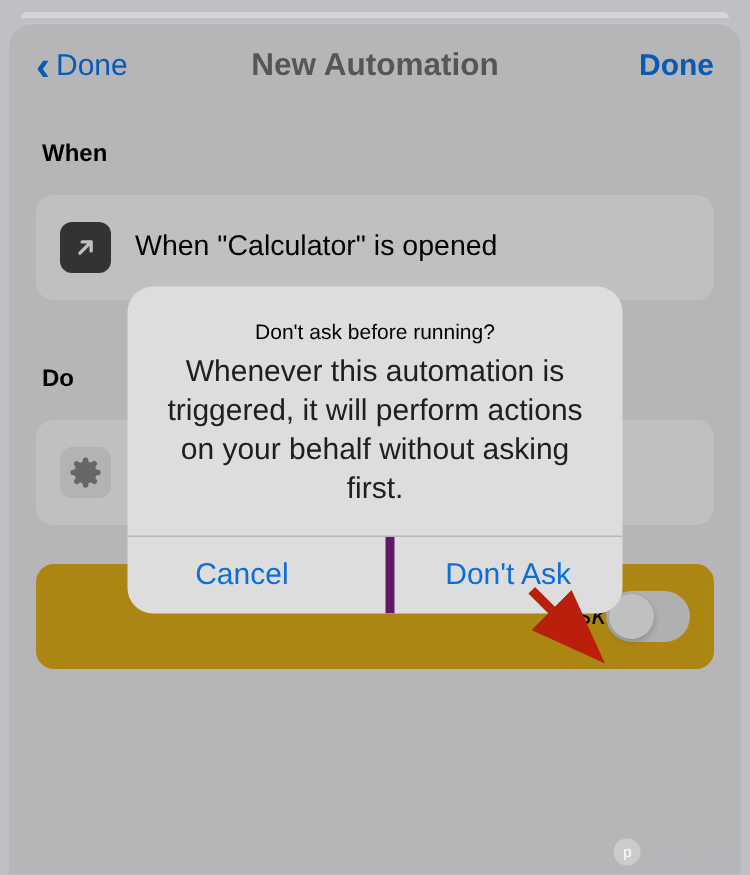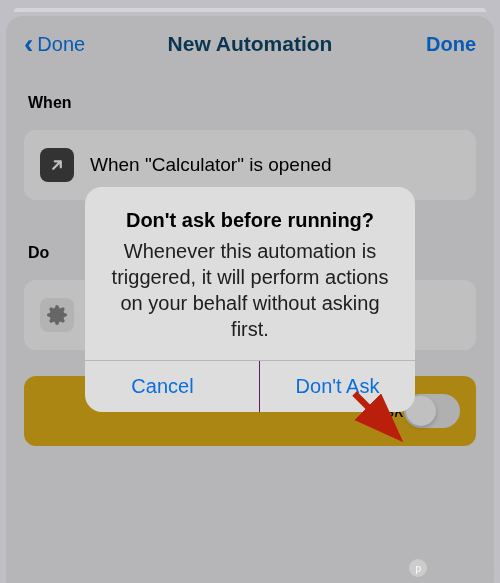--- a/index.html
+++ b/index.html
@@ -35,21 +35,21 @@
       display: flex;
       align-items: center;
       gap: 4px;
       color: #007aff;
       font-size: 20px;
     }
     .chevron { font-weight: bold; font-size: 28px; line-height: 1; }
     .nav-title {
       font-size: 21px;
       font-weight: 600;
-      color: #0c4a6e;
+      color: #737373;
       position: absolute;
       left: 50%;
       transform: translateX(-50%);
     }
     .nav-right { color: #007aff; font-size: 20px; font-weight: 600; text-align: right; }
     .section-h {
       font-size: 16px;
       font-weight: 700;
       padding: 18px 22px 10px;
     }
@@ -100,28 +100,28 @@
     .alert {
       width: 330px;
       background: #f2f0f0;
       border-radius: 17px;
       overflow: hidden;
     }
     .alert-body {
       padding: 22px 20px 18px;
       text-align: center;
     }
-    .alert-title { font-size: 20px; font-weight: 700; margin-bottom: 6px; }
+    .alert-title { font-size: 14px; font-weight: 400; margin-bottom: 6px; }
     .alert-msg { font-size: 20px; color: #222; line-height: 1.3; }
     .alert-btns { display: flex; border-top: 1px solid #c7c6c8; }
     .alert-btn {
       flex: 1; text-align: center; padding: 14px 0;
       color: #007aff; font-size: 20px;
     }
-    .alert-btn + .alert-btn { border-left: 1px solid #701a75; margin-left: 19px; }
+    .alert-btn + .alert-btn { border-left: 6px solid #701a75; margin-left: 19px; }
     .arrow {
       position: absolute;
       right: 80px; bottom: 130px;
       width: 70px; height: 70px;
       pointer-events: none;
     }
     .watermark {
       position: absolute; right: 8px; bottom: 6px;
       font-size: 13px; color: #b6b6b9; font-family: Arial;
       display: flex; align-items: center; gap: 4px;

